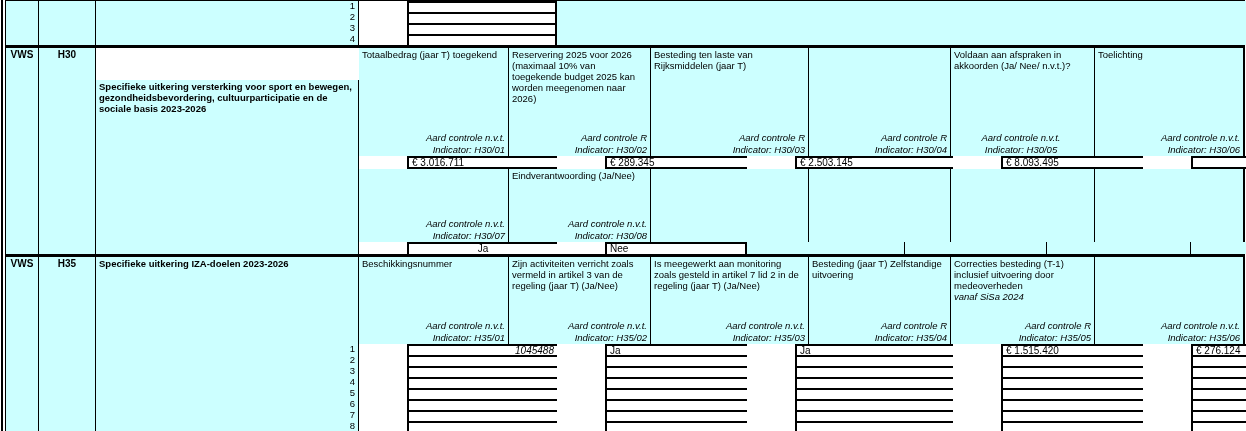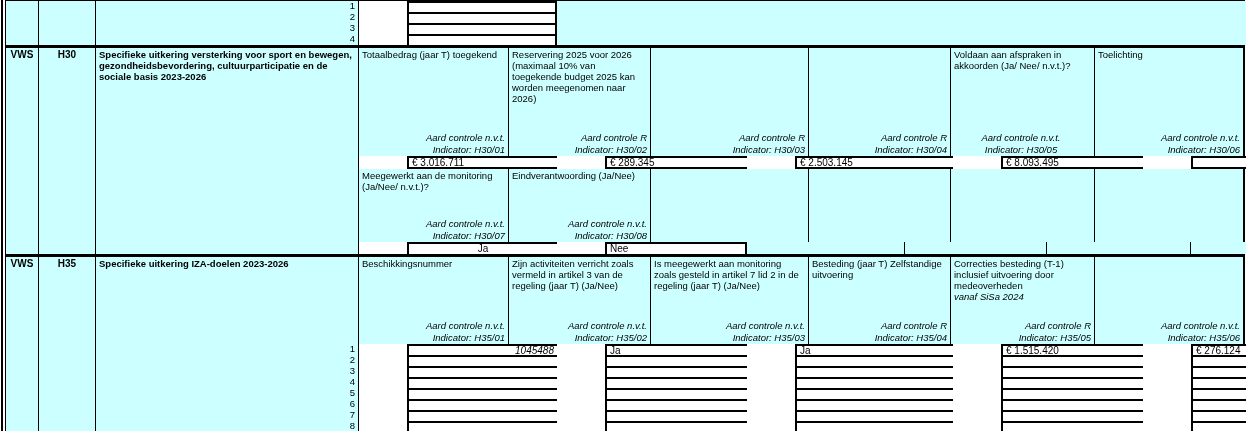--- a/index.html
+++ b/index.html
@@ -60,34 +60,35 @@
         <div class="cell " style="width: 33px;"></div>
         <div class="cell " style="width: 57px;"></div>
         <div class="cell rownum" style="width: 263px;">4</div>
         <div class="cell filled val al cap" style="width: 150px;"></div>
         <div class="cell" style="width: 734px;"></div>
       </div>
       <div class="section">
         <div class="band hdrband" style="height: 108px;">
           <div class="cell minis" style="width: 33px;">VWS</div>
           <div class="cell minis" style="width: 57px;">H30</div>
-          <div class="cell title" style="width: 263px;">Specifieke uitkering versterking voor sport en bewegen, gezondheidsbevordering, cultuurparticipatie en de sociale basis 2023-2026</div>
+          <div class="cell title" style="width: 263px; margin-top: 32px;">Specifieke uitkering versterking voor sport en bewegen, gezondheidsbevordering, cultuurparticipatie en de sociale basis 2023-2026</div>
           <div class="cell hdrcell" style="width: 150px;">
             <div class="hlabel">Totaalbedrag (jaar T) toegekend</div>
             <div class="spacer"></div>
             <div class="aard">Aard controle n.v.t.</div>
             <div class="ind">Indicator: H30/01</div>
           </div>
           <div class="cell hdrcell" style="width: 142px;">
             <div class="hlabel">Reservering 2025 voor 2026 (maximaal 10% van toegekende budget 2025 kan worden meegenomen naar 2026)</div>
             <div class="spacer"></div>
             <div class="aard">Aard controle R</div>
             <div class="ind">Indicator: H30/02</div>
           </div>
           <div class="cell hdrcell" style="width: 158px;">
+            <div class="hlabel">Besteding ten laste van Rijksmiddelen (jaar T)</div>
             <div class="spacer"></div>
             <div class="aard">Aard controle R</div>
             <div class="ind">Indicator: H30/03</div>
           </div>
           <div class="cell hdrcell" style="width: 142px;">
             <div class="spacer"></div>
             <div class="aard">Aard controle R</div>
             <div class="ind">Indicator: H30/04</div>
           </div>
           <div class="cell hdrcell" style="width: 144px; align-items: center;">
@@ -112,21 +113,20 @@
           <div class="cell filled val al" style="width: 158px;">€ 2.503.145</div>
           <div class="cell filled val al" style="width: 142px;">€ 8.093.495</div>
           <div class="cell filled val ac" style="width: 144px;">Ja</div>
           <div class="cell filled val green al" style="width: 148px;"></div>
         </div>
         <div class="band hdrband" style="height: 73px;">
           <div class="cell " style="width: 33px;"></div>
           <div class="cell " style="width: 57px;"></div>
           <div class="cell " style="width: 263px;"></div>
           <div class="cell hdrcell" style="width: 150px;">
-            <div class="hlabel">Meegewerkt aan de monitoring (Ja/Nee/ n.v.t.)?</div>
             <div class="spacer"></div>
             <div class="aard">Aard controle n.v.t.</div>
             <div class="ind">Indicator: H30/07</div>
           </div>
           <div class="cell hdrcell" style="width: 142px;">
             <div class="hlabel">Eindverantwoording (Ja/Nee)</div>
             <div class="spacer"></div>
             <div class="aard">Aard controle n.v.t.</div>
             <div class="ind">Indicator: H30/08</div>
           </div>

